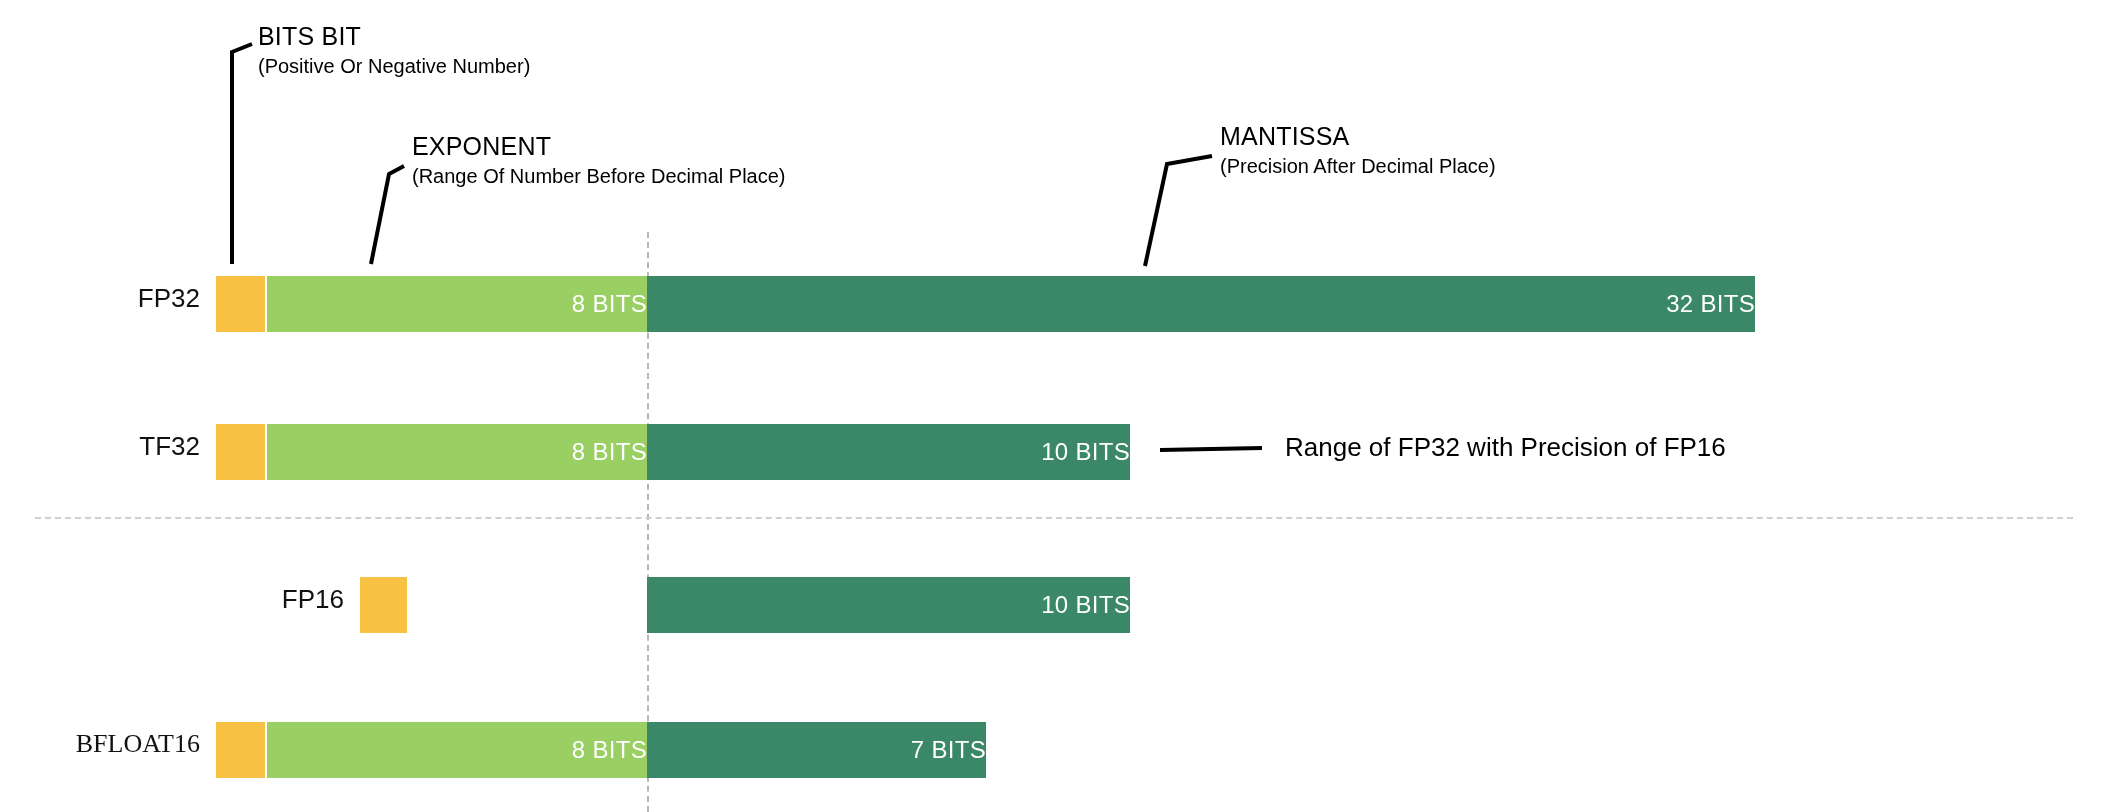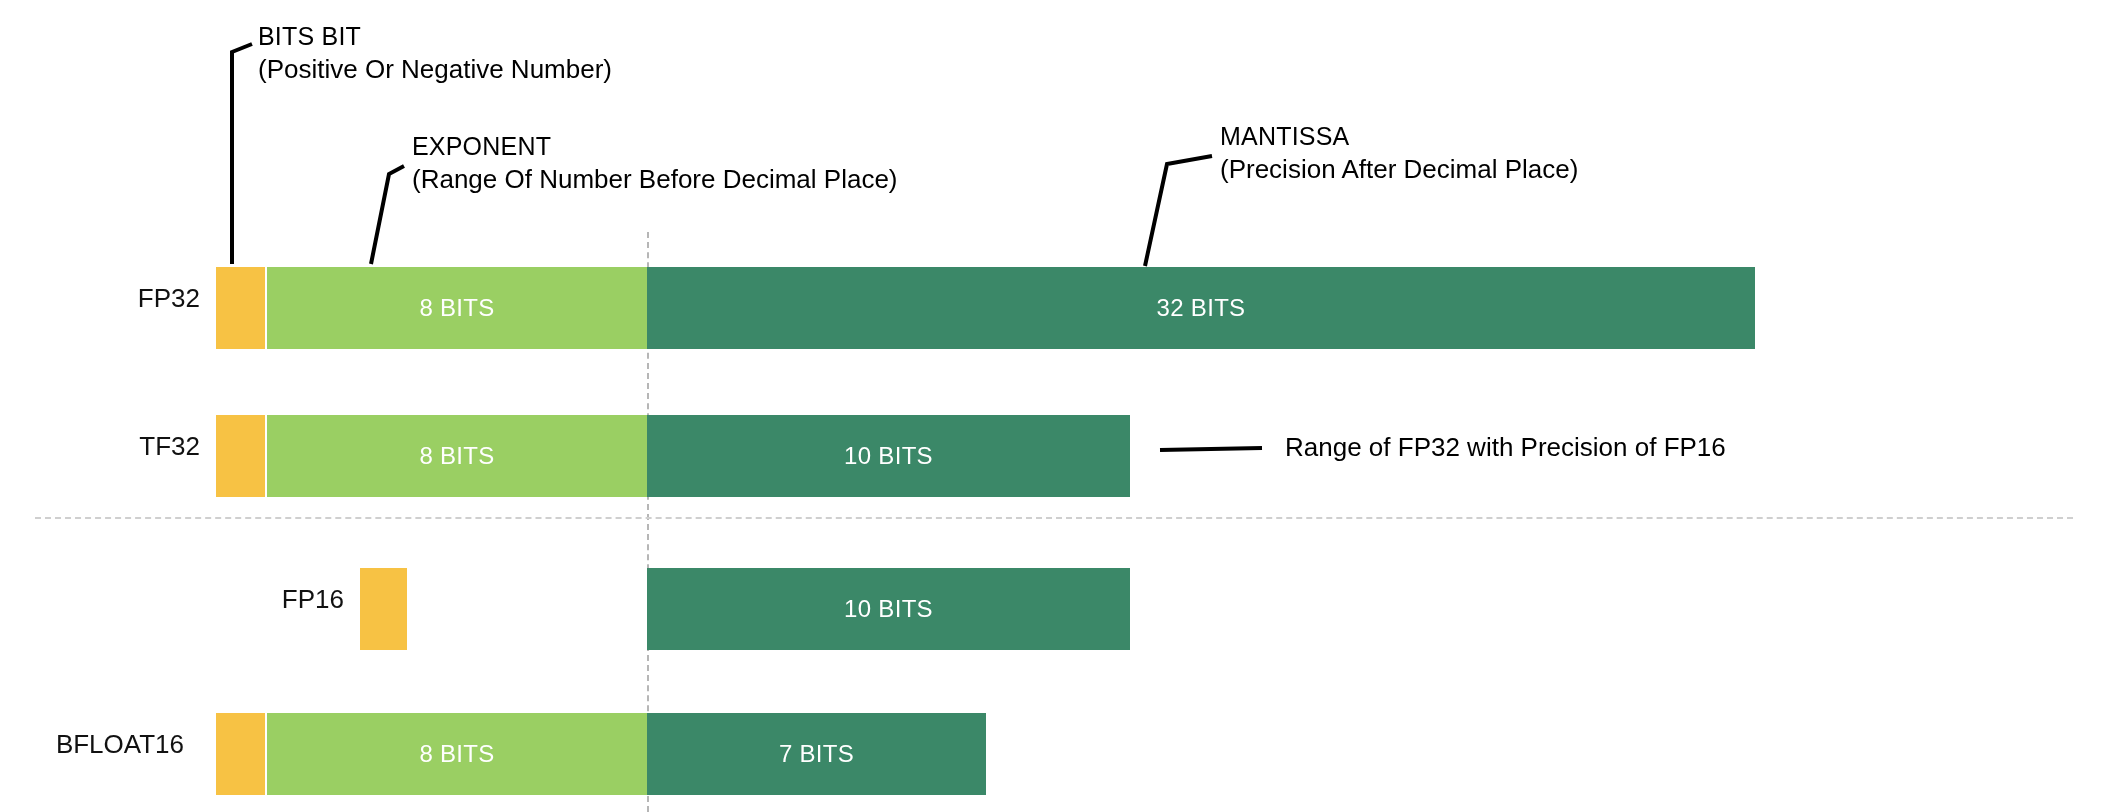--- a/index.html
+++ b/index.html
@@ -20,23 +20,23 @@
   }
   .h-dash{
     position:absolute;
     height:0;
     border-top:2px dashed #cfcfcf;
   }
 
   
   .bar-row{position:absolute;height:66px;}
   .seg{
-    position:absolute;top:3px;height:82px;
+    position:absolute;top:12px;height:56px;
     box-sizing:border-box;
-    display:flex;align-items:center;justify-content:center;
+    display:flex;align-items:center;justify-content:flex-end;
   }
   .seg-label{
     color:#ffffff;
     font-size:24px;
     letter-spacing:.3px;
     white-space:nowrap;
     font-family:"Liberation Sans","DejaVu Sans",sans-serif;
   }
   .row-name{
     position:absolute;
@@ -47,21 +47,21 @@
   }
 
   
   .callout{
     position:absolute;
     color:#000000;
     white-space:nowrap;
     line-height:1.30;
   }
   .callout .t1{font-size:25px;display:block;letter-spacing:.2px;}
-  .callout .t2{font-size:26px;display:block;}
+  .callout .t2{font-size:20px;display:block;}
 
   .legend-text{
     position:absolute;
     font-size:26px;
     color:#000000;
     white-space:nowrap;
   }
 
   svg.leaders{
     position:absolute;left:0;top:0;
@@ -129,21 +129,21 @@
   <div class="legend-text" style="left:1285px;top:432px;">Range of FP32 with Precision of FP16</div>
 
   <div class="row-name" style="left:204px;top:584px;width:140px;">FP16</div>
   <div class="bar-row" style="left:360px;top:565px;width:770px;">
     <div class="seg" style="left:0px;width:47px;background:#F7C244;"></div>
     <div class="seg" style="left:287px;width:483px;background:#3B8868;">
       <span class="seg-label">10 BITS</span>
     </div>
   </div>
 
-  <div class="row-name" style="left:4px;top:729px;width:180px;">BFLOAT16</div>
+  <div class="row-name" style="left:20px;top:729px;width:180px;font-family:Liberation Serif, serif;">BFLOAT16</div>
   <div class="bar-row" style="left:216px;top:710px;width:770px;">
     <div class="seg" style="left:0px;width:49px;background:#F7C244;"></div>
     <div class="seg" style="left:51px;width:380px;background:#9ACF63;">
       <span class="seg-label">8 BITS</span>
     </div>
     <div class="seg" style="left:431px;width:339px;background:#3B8868;">
       <span class="seg-label">7 BITS</span>
     </div>
   </div>
 

